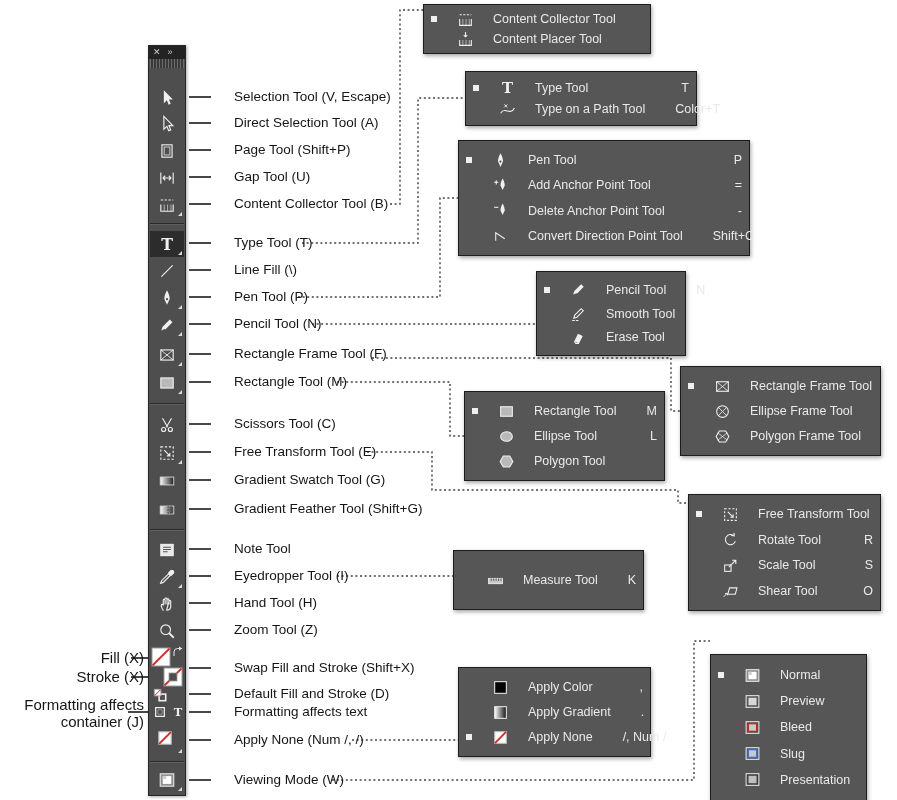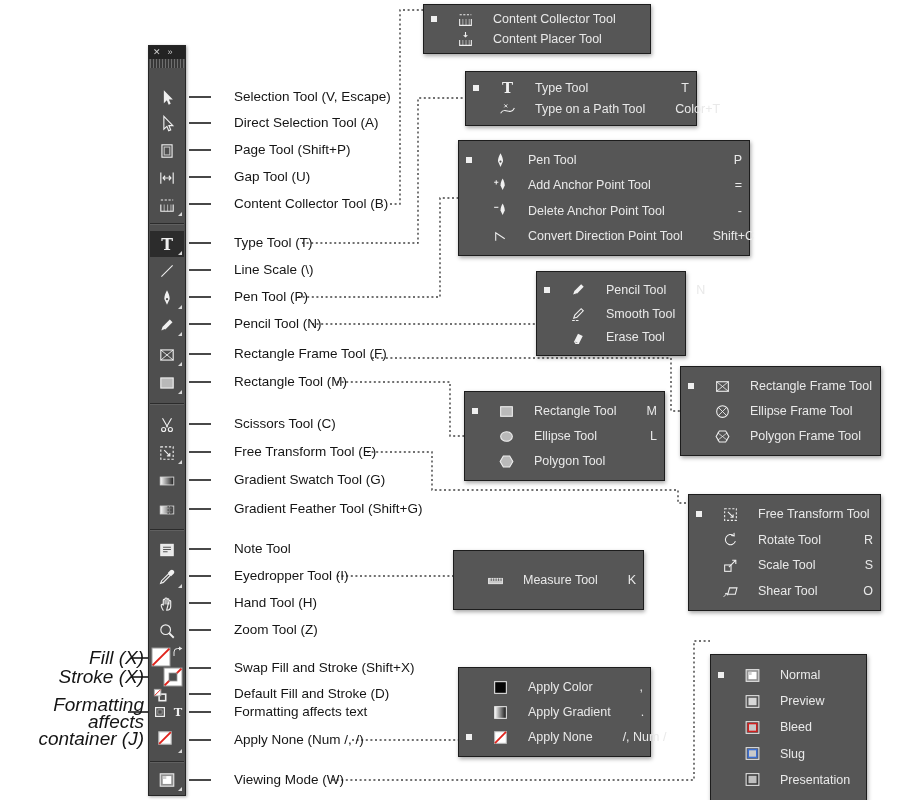--- a/index.html
+++ b/index.html
@@ -26,22 +26,22 @@
   .tb-sep{position:absolute;left:1px;width:34px;height:1px;background:#2b2b2b;box-shadow:0 1px 0 #606060;}
   
   .swatch-block{position:absolute;left:1px;width:34px;height:44px;}
   .swatch-block .fill{position:absolute;left:1px;top:1px;width:20px;height:20px;}
   .swatch-block .swap{position:absolute;left:22px;top:0;width:12px;height:12px;}
   .swatch-block .stroke{position:absolute;left:13px;top:21px;width:20px;height:20px;}
   .swatch-block svg{width:100%;height:100%;display:block;}
 
   
   .r-label{position:absolute;left:215px;font-size:13.5px;line-height:18px;color:#151515;white-space:nowrap;margin-left:19px;}
-  .l-label{position:absolute;left:0;width:144px;text-align:right;font-size:19px;line-height:17px;
-           color:#151515;white-space:pre-line;font-style:italic;}
+  .l-label{position:absolute;left:0;width:144px;text-align:right;font-size:15px;line-height:17px;
+           color:#151515;white-space:pre-line;}
 
   
   .flyout{position:absolute;background:#565656;border:1px solid #1d1d1d;box-sizing:border-box;
           box-shadow:1px 2px 4px rgba(0,0,0,.35);display:flex;flex-direction:column;
           justify-content:space-evenly;padding:3px 7px;}
   .fo-item{display:flex;align-items:center;gap:18px;color:#e9e9e9;font-size:12.5px;white-space:nowrap;}
   .fo-bullet{width:6px;height:6px;background:#efefef;flex:none;}
   .fo-ic{width:20px;height:18px;display:flex;align-items:center;justify-content:center;flex:none;}
   .fo-ic svg{width:17px;height:17px;display:block;}
   .fo-short{margin-left:auto;padding-left:12px;color:#e9e9e9;}
@@ -328,21 +328,21 @@
         </span>
       </div>
   </div>
 
   <div class="r-label" style="top:88px">Selection Tool  (V, Escape)</div>
   <div class="r-label" style="top:114px">Direct Selection Tool  (A)</div>
   <div class="r-label" style="top:141px">Page Tool (Shift+P)</div>
   <div class="r-label" style="top:168px">Gap Tool (U)</div>
   <div class="r-label" style="top:195px">Content Collector Tool (B)</div>
   <div class="r-label" style="top:234px">Type Tool (T)</div>
-  <div class="r-label" style="top:261px">Line Scale (\)</div>
+  <div class="r-label" style="top:261px">Line Fill (\)</div>
   <div class="r-label" style="top:288px">Pen Tool (P)</div>
   <div class="r-label" style="top:315px">Pencil Tool (N)</div>
   <div class="r-label" style="top:345px">Rectangle Frame Tool (F)</div>
   <div class="r-label" style="top:373px">Rectangle Tool (M)</div>
   <div class="r-label" style="top:415px">Scissors Tool (C)</div>
   <div class="r-label" style="top:443px">Free Transform Tool (E)</div>
   <div class="r-label" style="top:471px">Gradient Swatch Tool (G)</div>
   <div class="r-label" style="top:500px">Gradient Feather Tool (Shift+G)</div>
   <div class="r-label" style="top:540px">Note Tool</div>
   <div class="r-label" style="top:567px">Eyedropper Tool (I)</div>

